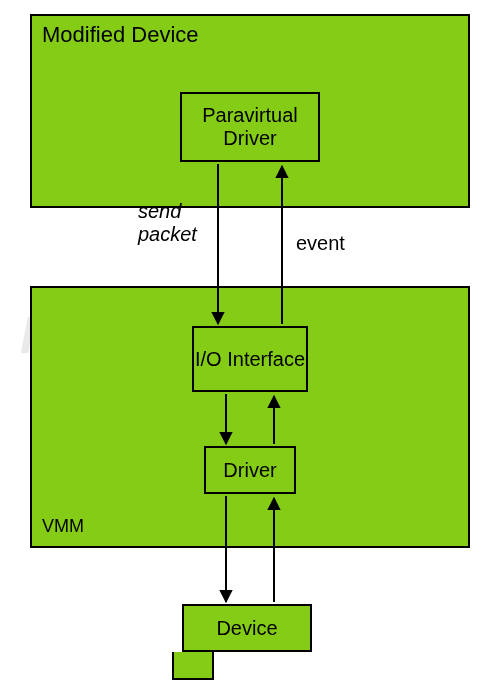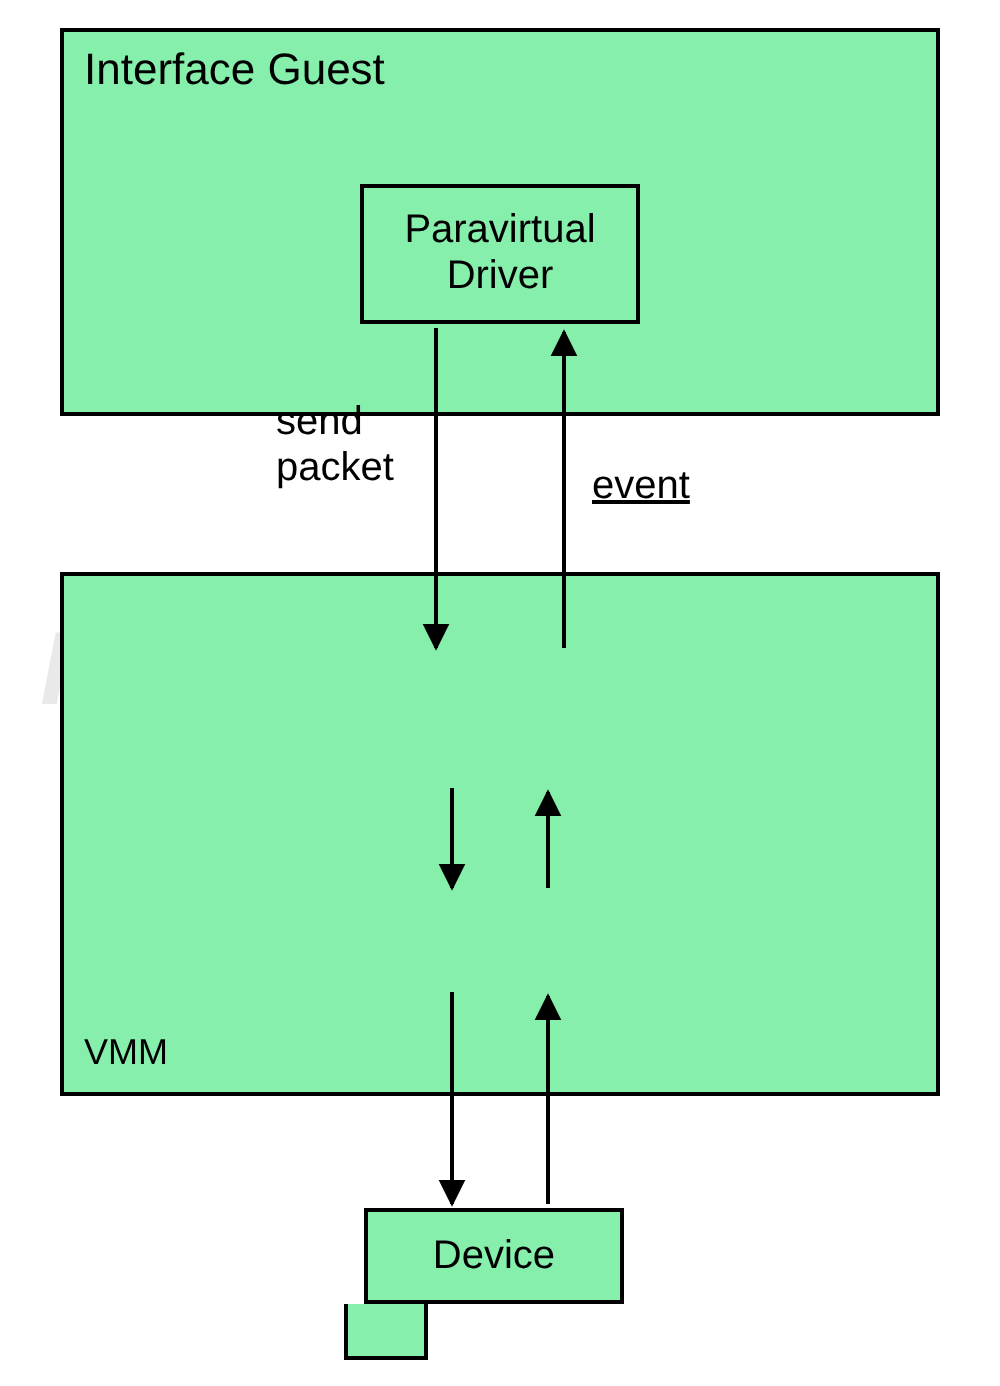--- a/index.html
+++ b/index.html
@@ -15,21 +15,21 @@
     overflow: hidden;
   }
   .canvas {
     position: absolute;
     left: 0; top: 0;
     width: 500px; height: 693px;
   }
   .box {
     position: absolute;
     border: 2px solid #000;
-    background: #86efac;
+    background: #84cc16;
     box-sizing: border-box;
   }
   .label {
     position: absolute;
     white-space: pre;
     line-height: 1.15;
   }
   .center-label {
     display: flex;
     align-items: center;
@@ -86,40 +86,47 @@
 
 <div class="canvas">
 
   <div class="watermark">
     <span class="wm-text wm-it">IT</span>
     <span class="wm-text wm-168">168</span>
     <span class="wm-text wm-cn">评测中心</span>
   </div>
 
   <div class="box" style="left:30px; top:14px; width:440px; height:194px;"></div>
-  <div class="label" style="left:42px; top:22px; font-size:22px;">Interface Guest</div>
+  <div class="label" style="left:42px; top:22px; font-size:22px;">Modified Device</div>
 
   <div class="box center-label" style="left:180px; top:92px; width:140px; height:70px;">
     <span>Paravirtual
 Driver</span>
   </div>
 
   <div class="box" style="left:30px; top:286px; width:440px; height:262px;"></div>
   <div class="label" style="left:42px; top:516px; font-size:18px;">VMM</div>
 
+  <div class="box center-label" style="left:192px; top:326px; width:116px; height:66px;">
+    <span>I/O
+Interface</span>
+  </div>
 
+  <div class="box center-label" style="left:204px; top:446px; width:92px; height:48px;">
+    <span>Driver</span>
+  </div>
 
   <div class="box center-label" style="left:182px; top:604px; width:130px; height:48px;">
     <span>Device</span>
   </div>
   <div class="box" style="left:172px; top:652px; width:42px; height:28px; border-top:none;"></div>
 
-  <div class="label" style="left:138px; top:200px; text-align:left;">send
+  <div class="label" style="left:138px; top:200px; text-align:left;font-style:italic;">send
 packet</div>
-  <div class="label" style="left:296px; top:232px;text-decoration:underline;">event</div>
+  <div class="label" style="left:296px; top:232px;">event</div>
 
   <svg class="arrows" viewBox="0 0 500 693">
     <defs>
       <marker id="ah" viewBox="0 0 12 12" refX="10" refY="6" markerWidth="8" markerHeight="8" orient="auto-start-reverse">
         <path d="M1,1 L11,6 L1,11 Z" fill="#000"></path>
       </marker>
     </defs>
 
     <line x1="218" y1="164" x2="218" y2="324" stroke="#000" stroke-width="2" marker-end="url(#ah)"></line>
 

